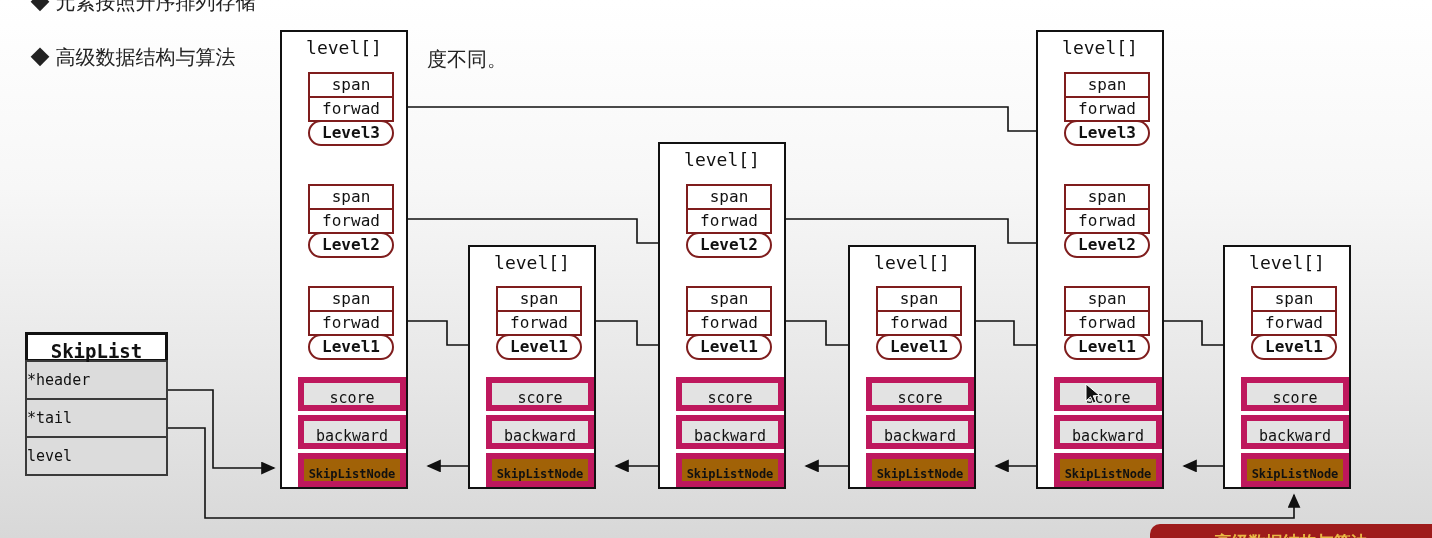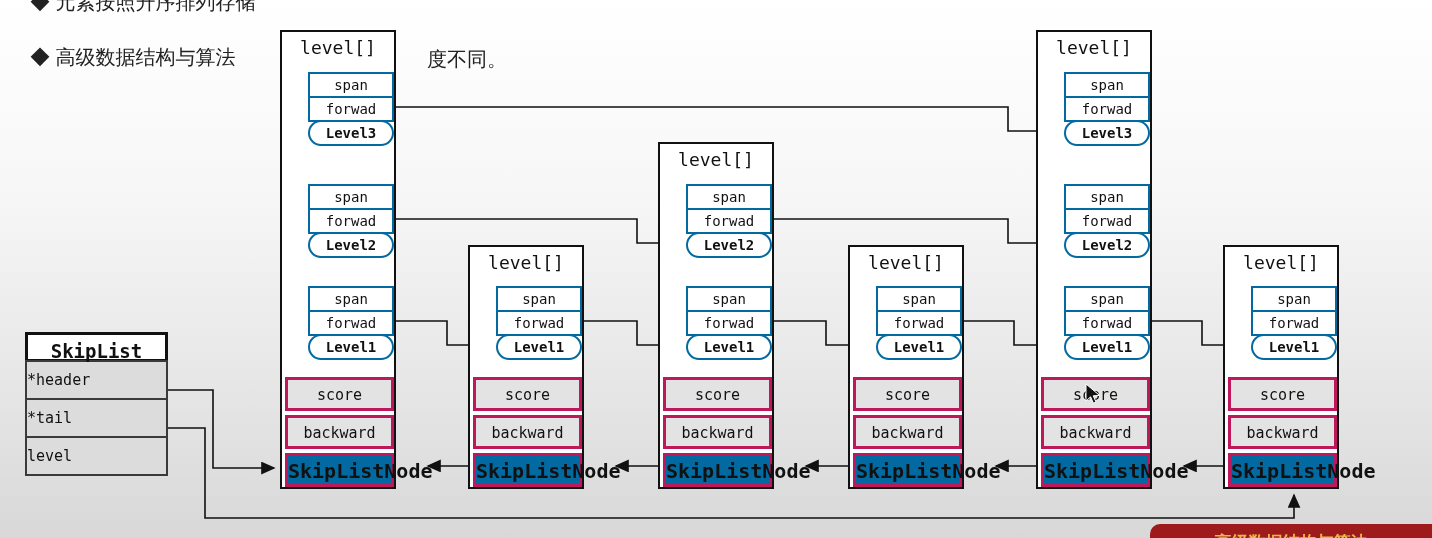--- a/index.html
+++ b/index.html
@@ -7,42 +7,42 @@
     position:relative; width:1432px; height:538px; overflow:hidden;
     background:linear-gradient(180deg,#ffffff 0%,#f7f7f7 35%,#e7e7e7 70%,#d8d8d8 100%);
     font-family:"DejaVu Sans Mono",monospace; color:#111;
   }
   .cn{position:absolute; font-family:"Liberation Sans",sans-serif; font-size:20px; color:#222; white-space:nowrap;}
   #bullet1{left:30px; top:-11px;}
   #bullet2-left{left:30px; top:44px;}
   #bullet2-right{left:427px; top:46px;}
 
   
-  .node{position:absolute; width:116px; background:#fff; border:2px solid #111; box-sizing:border-box;}
+  .node{position:absolute; width:128px; background:#fff; border:2px solid #111; box-sizing:border-box;}
   #n1{left:280px; top:30px;  height:459px;}
   #n2{left:468px; top:245px; height:244px;}
   #n3{left:658px; top:142px; height:347px;}
   #n4{left:848px; top:245px; height:244px;}
   #n5{left:1036px;top:30px;  height:459px;}
   #n6{left:1223px;top:245px; height:244px;}
 
   .node-title{position:absolute; top:5px; left:0; right:0; text-align:center; font-size:18px;}
 
   .lvl{position:absolute; left:26px; width:86px;}
-  .cell{height:26px; box-sizing:border-box; border:2px solid #0369a1; background:#fff;
-        text-align:center; font-size:14px; line-height:22px; margin-top:-2px;}
+  .cell{height:26px; box-sizing:border-box; border:2px solid #7f1d1d; background:#fff;
+        text-align:center; font-size:16px; line-height:22px; margin-top:-2px;}
   .cell:first-child{margin-top:0;}
   .cell.bold{font-weight:bold;border-radius:13px;}
 
   .g40{top:40px;} .g152{top:152px;} .g254{top:254px;} .g39{top:39px;} .g142{top:142px;}
 
-  .row{position:absolute; left:3px; right:0; height:34px; box-sizing:border-box;
-       border:3px solid #be185d; background:#e3e3e3; text-align:center;
+  .row{position:absolute; left:16px; right:0; height:34px; box-sizing:border-box;
+       border:6px solid #be185d; background:#e3e3e3; text-align:center;
        font-size:15px; line-height:30px;}
-  .row.namerow{background:#0369a1; font-weight:bold; font-size:20px;}
+  .row.namerow{background:#a16207; font-weight:bold; font-size:12px;}
   .r345{top:345px;} .r383{top:383px;} .r421{top:421px;}
   .r233{top:233px;} .r271{top:271px;} .r309{top:309px;}
   .r130{top:130px;} .r168{top:168px;} .r206{top:206px;}
 
   
   #skiplist{position:absolute; left:25px; top:332px; width:143px;}
   .sl-title{height:30px; box-sizing:border-box; border:3px solid #111; background:#fff;
             text-align:center; font-weight:bold; font-size:19px; line-height:32px;}
   .sl-row{height:40px; box-sizing:border-box; border:2px solid #3a3a3a; margin-top:-2px;
           background:#dcdcdc; font-size:15px; line-height:36px;}

